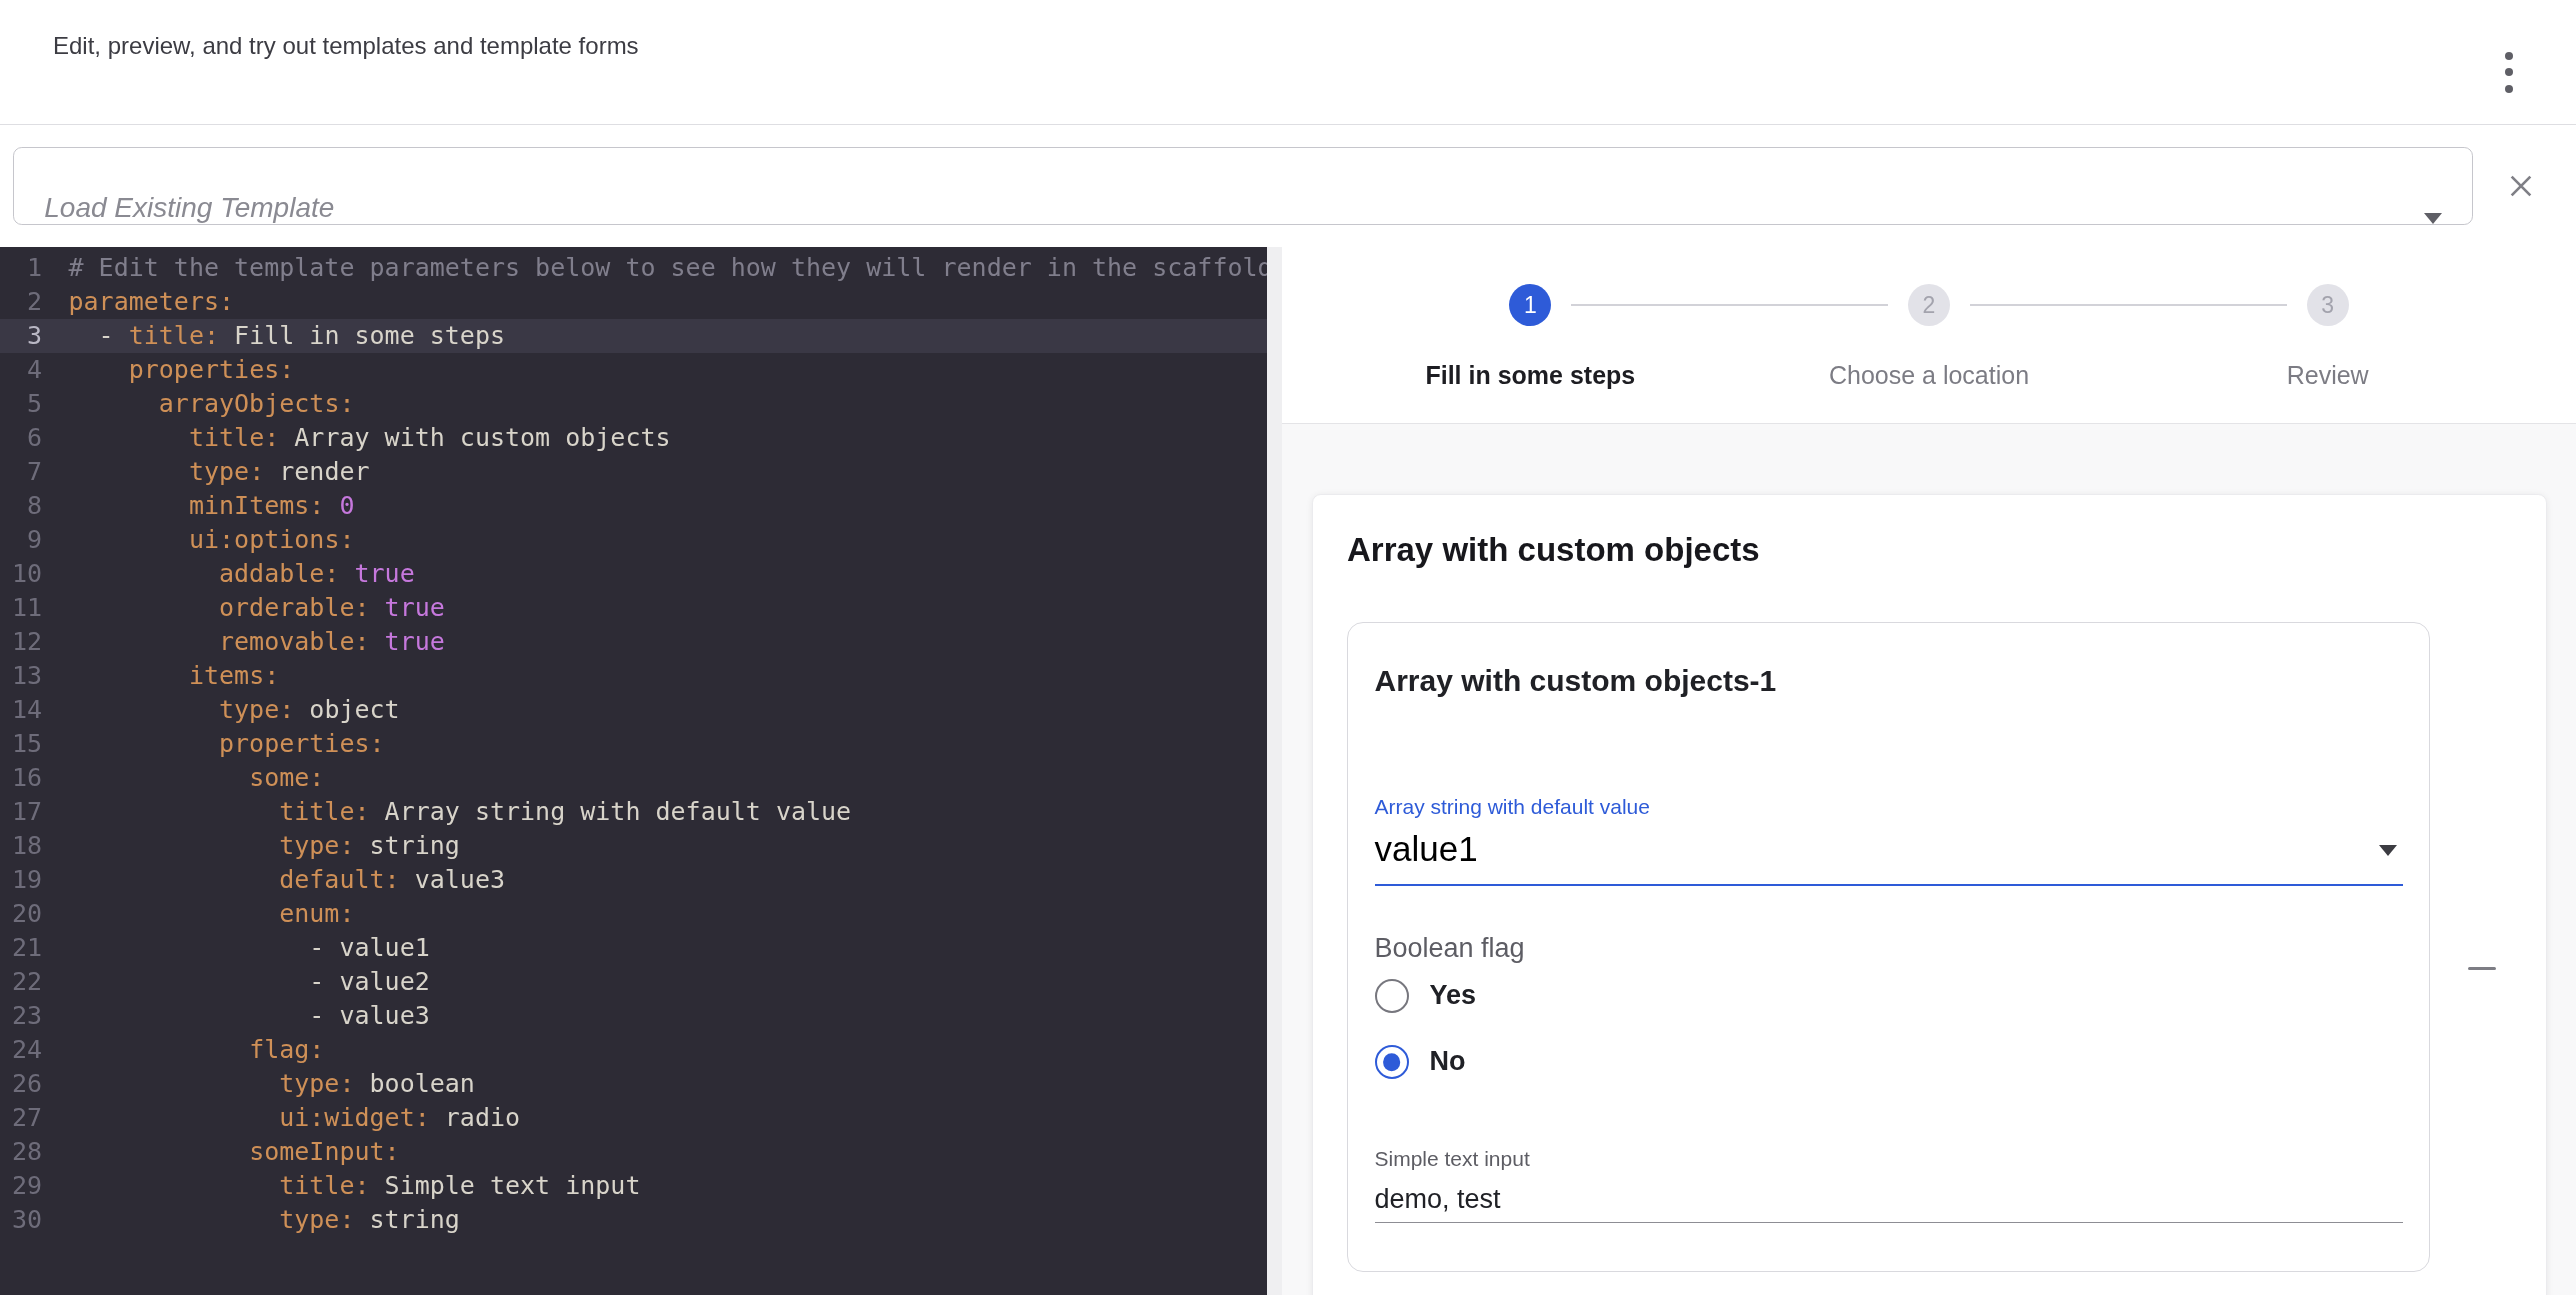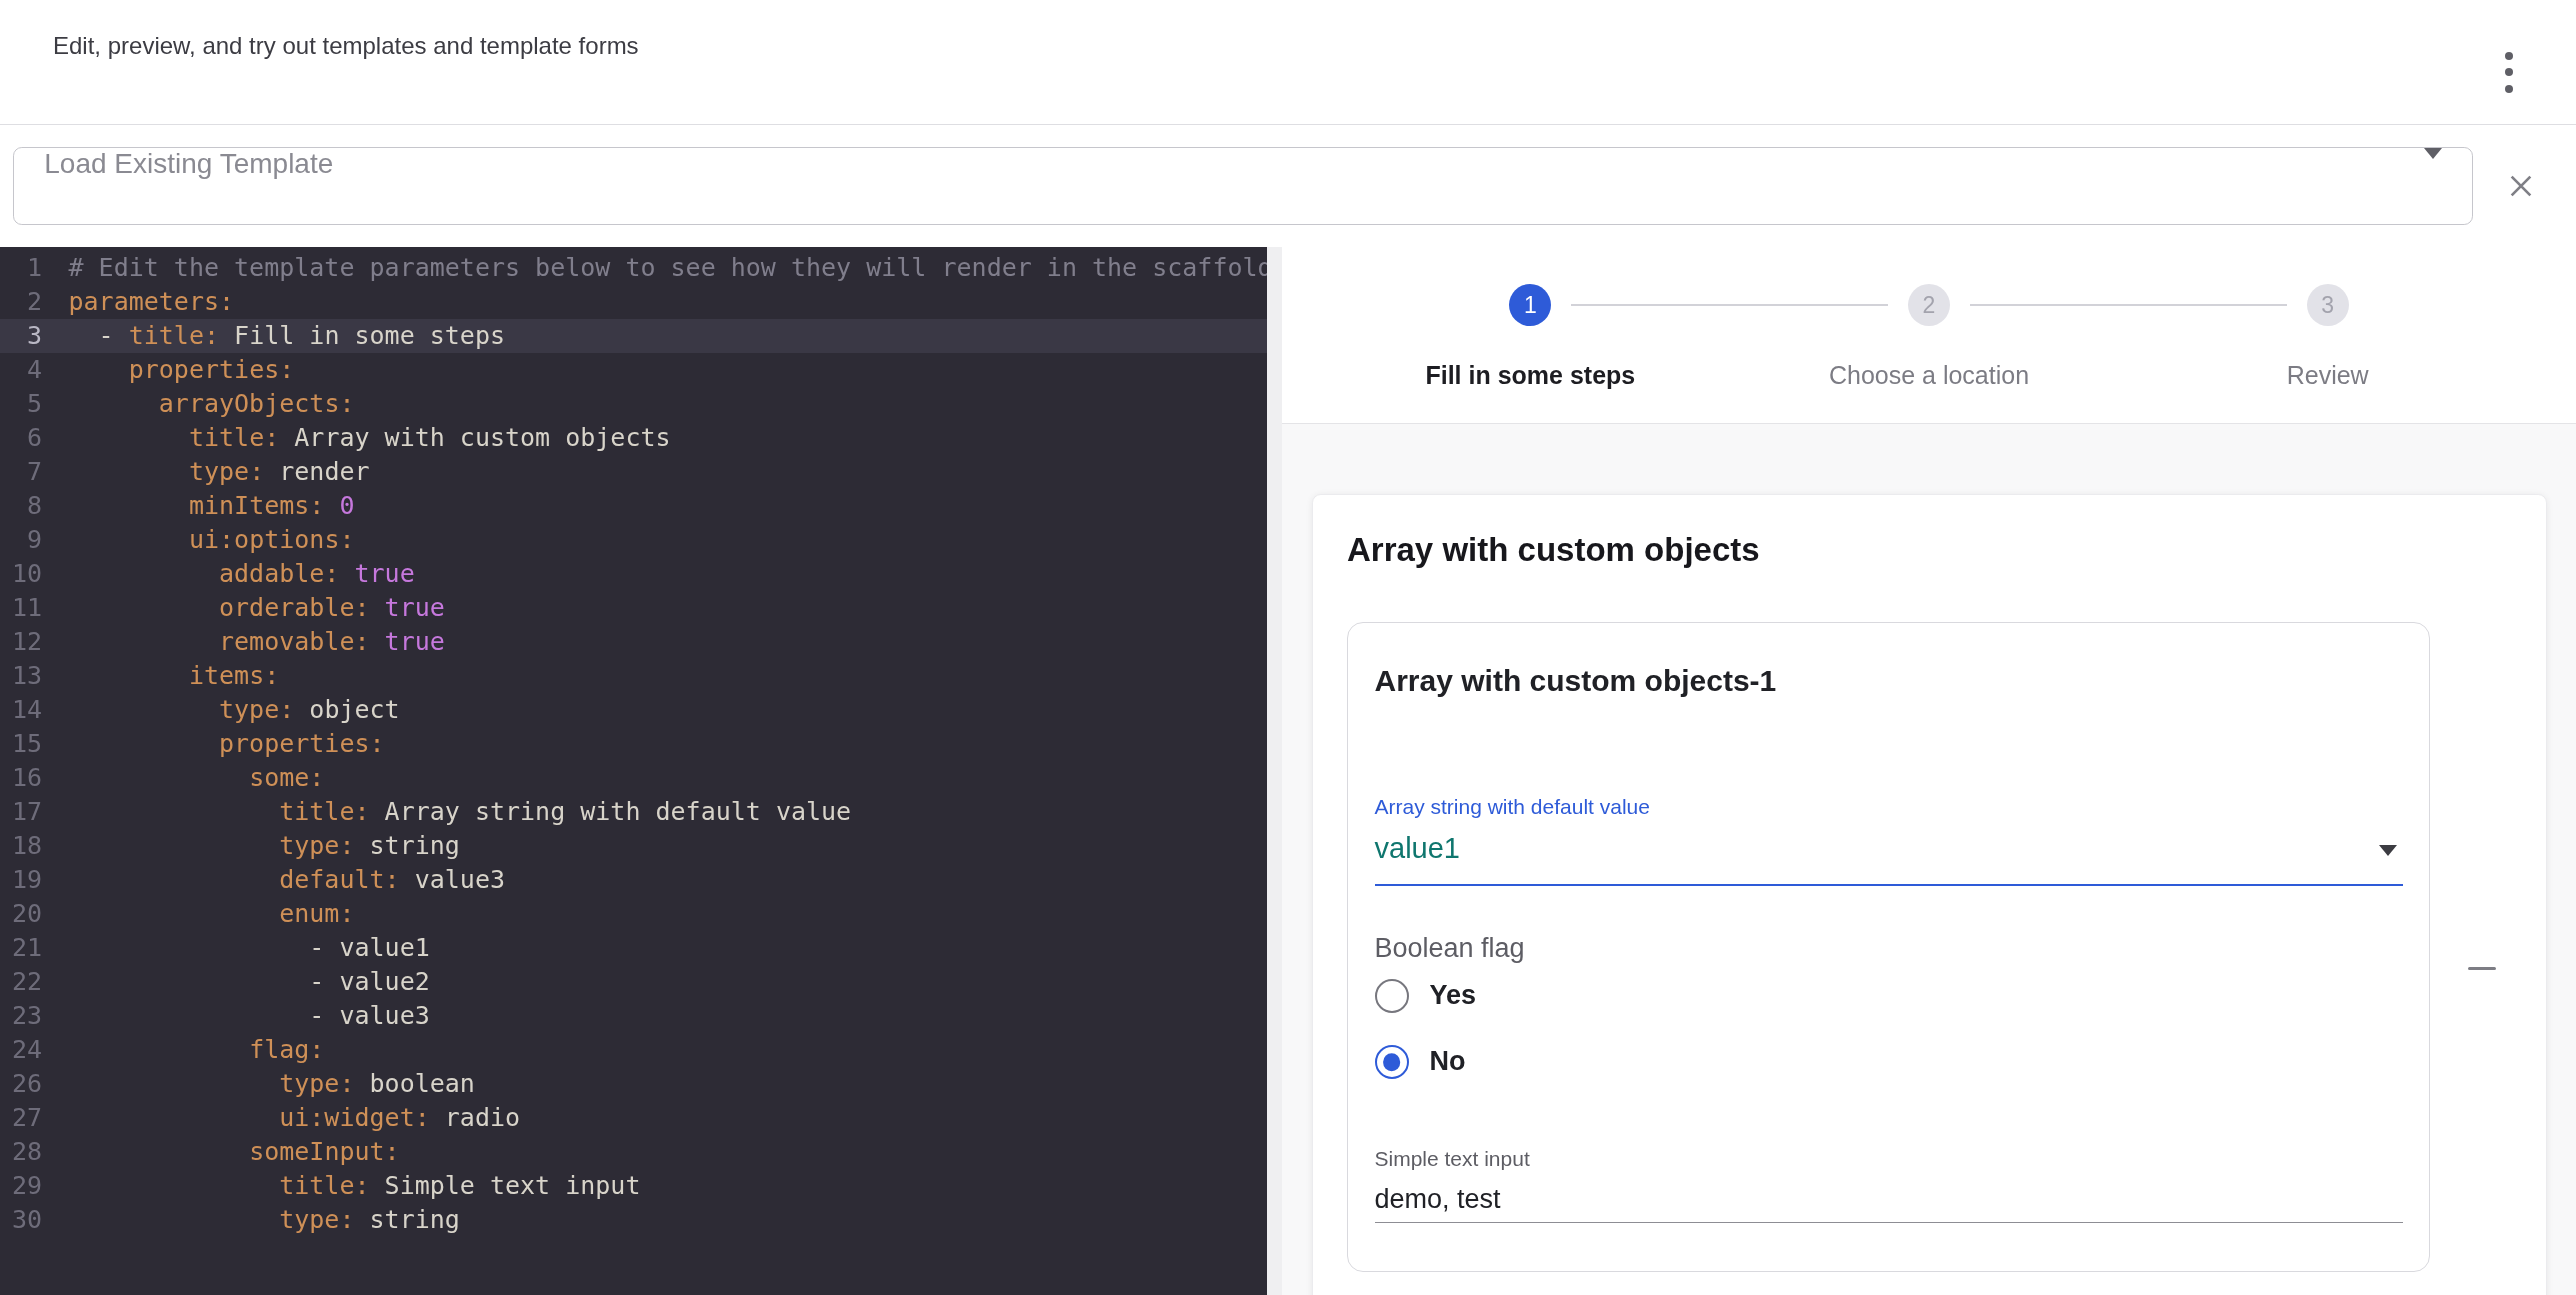--- a/index.html
+++ b/index.html
@@ -9,21 +9,21 @@
   
   .header { height:125px; position:relative; padding:25px 53px 0; border-bottom:0.9px solid #dedee2; }
   .header-title { font-size:35px; font-weight:700; color:#17171c; line-height:42px; }
   .header-sub { margin-top:8px; font-size:24px; color:#3c3c43; line-height:26.5px; }
   .kebab { position:absolute; right:58px; top:42px; display:flex; flex-direction:column; align-items:center; cursor:pointer; padding:5.3px; }
   .kebab i { width:8px; height:8px; border-radius:50%; background:#5f5f66; margin:4.4px 0; display:block; }
 
   
   .select-row { height:122px; position:relative; display:flex; align-items:center; padding-left:13.3px; }
   .template-select { width:2460px; height:78px; border:1.8px solid #c6c6cc; border-radius:8.8px;
-    display:flex; align-items:flex-start; padding:0 30px; cursor:pointer; background:#fff; }
+    display:flex; align-items:flex-end; padding:0 30px; cursor:pointer; background:#fff;font-style:italic; }
   .template-select .ph { flex:1; font-size:28px; color:#8a8a92; }
   .caret { width:0; height:0; border-left:9.7px solid transparent; border-right:9.7px solid transparent; border-top:11.5px solid #5f5f66; }
   .clear-x { position:absolute; right:39px; top:50%; transform:translateY(-50%); cursor:pointer; display:flex; }
 
   
   .main { display:flex; height:1048px; }
 
   
   .editor { width:1267px; background:#2d2b35; overflow:hidden; padding-top:3.5px; }
   .code-line { display:flex; height:34px; line-height:34px; white-space:pre;
@@ -57,21 +57,21 @@
     box-shadow:0 1.8px 7px rgba(0,0,0,0.07); padding:35px 34px; height:936px; }
   .section-title { font-size:33px; font-weight:700; color:#17171c; line-height:39px; }
 
   .item-wrap { position:relative; margin-top:53px; }
   .item-box { border:1.8px solid #d9d9de; border-radius:16px; padding:39px 26.5px 48px; margin-right:82px; }
   .item-title { font-size:30px; font-weight:700; color:#202126; line-height:37px; }
 
   .field-label { margin-top:95px; font-size:21px; line-height:25px; color:#2e5bd8; }
   .select-control { display:flex; align-items:flex-end; margin-top:12.4px; padding-bottom:17.7px;
     border-bottom:2.7px solid #2e5bd8; cursor:pointer; }
-  .select-value { flex:1; font-size:29px; line-height:35px; color:#0f766e; }
+  .select-value { flex:1; font-size:35px; line-height:35px; color:#000000; }
   .select-caret { width:0; height:0; border-left:9.7px solid transparent; border-right:9.7px solid transparent;
     border-top:11.5px solid #3c3c42; margin:0 5.3px 10.6px 0; }
 
   .group-label { margin-top:46px; font-size:27px; line-height:32px; color:#5d5d64; }
   .radio-row { display:flex; align-items:center; height:39px; margin-top:12.4px; cursor:pointer;font-weight:bold; }
   .radio-row.row2 { margin-top:27px; }
   .radio { width:34px; height:34px; border-radius:50%; border:2.7px solid #77777e; position:relative; flex:0 0 auto; }
   .radio.selected { border-color:#2e5bd8; }
   .radio.selected::after { content:""; position:absolute; left:50%; top:50%; transform:translate(-50%,-50%);
     width:17.7px; height:17.7px; border-radius:50%; background:#2e5bd8; }

